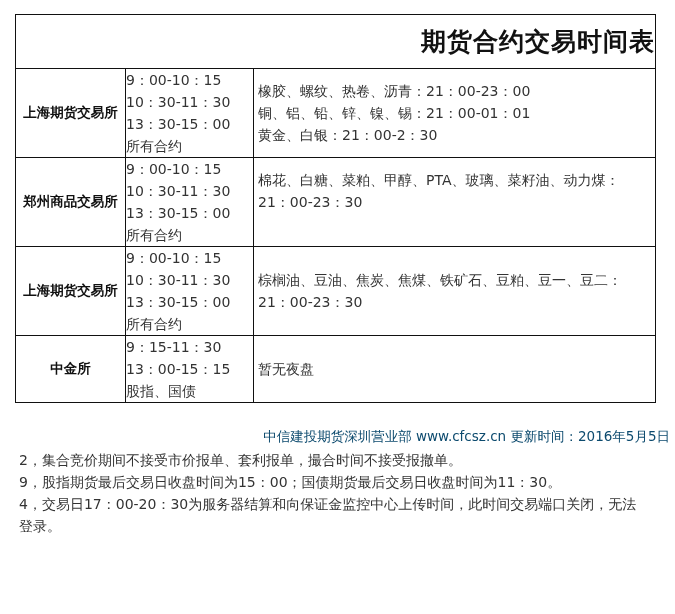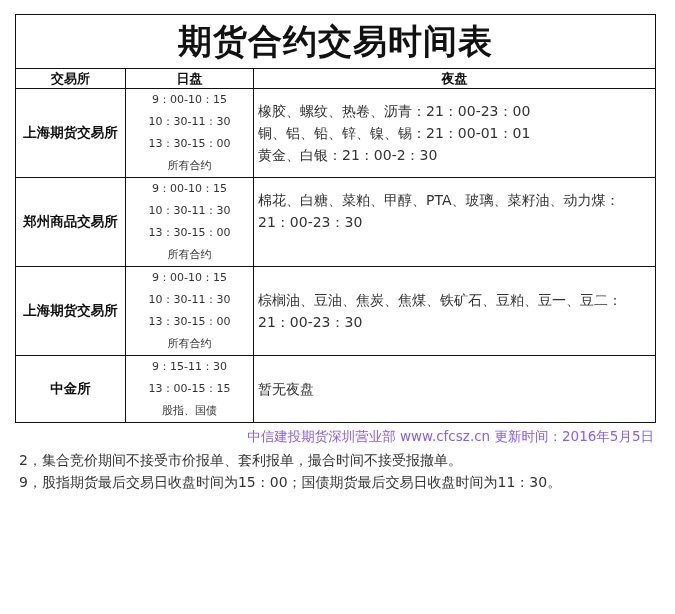--- a/index.html
+++ b/index.html
@@ -14,84 +14,79 @@
     border-collapse: collapse;
     table-layout: fixed;
   }
   .schedule-table td, .schedule-table th {
     border: 1.5px solid #111111;
     padding: 0;
     vertical-align: middle;
   }
   .title-cell {
     height: 53px;
-    text-align: center;
-    font-size: 34px;
+    text-align: right;
+    font-size: 25px;
     font-weight: bold;
     color: #111111;
     letter-spacing: 1px;
     margin-top: 45px;
   }
   .col-head {
     height: 19px;
     text-align: center;
     font-size: 13px;
     font-weight: bold;
     color: #111111;
   }
   .exchange-cell {
     text-align: center;
     font-weight: bold;
     font-size: 13.5px;
     color: #111111;
   }
   .day-cell {
-    text-align: center;
-    font-size: 11px;
+    text-align: left;
+    font-size: 14px;
     line-height: 22px;
     color: #333333;
   }
   .night-cell {
     text-align: left;
     font-size: 14px;
     line-height: 22px;
     padding-left: 4px !important;
     color: #333333;
     margin-left: 35px;
   }
   .row-main { height: 89px; }
   .row-cffex { height: 66px; }
   .line { display: block; white-space: nowrap; }
   .footer-credit {
-    position: absolute; top: 428px; right: 21px;
-    font-size: 13.5px; color: #8b5cf6; white-space: nowrap; margin-left: 16px;
+    position: absolute; top: 428px; right: 5px;
+    font-size: 13.5px; color: #0c4a6e; white-space: nowrap; margin-left: 16px;
   }
   .notes {
     position: absolute; left: 19px; top: 449px; width: 630px;
     font-size: 14px; line-height: 22px; color: #333333;
   }
   .notes p { margin: 0; }
 </style>
 </head>
 <body>
 
 <table class="schedule-table">
   <colgroup>
     <col style="width:110px">
     <col style="width:128px">
     <col style="width:402px">
   </colgroup>
   <tbody>
       <tr>
     <td colspan="3" class="title-cell">期货合约交易时间表</td>
-  </tr>
-  <tr>
-    <td class="col-head">交易所</td>
-    <td class="col-head">日盘</td>
-    <td class="col-head">夜盘</td>
   </tr>
 
   <tr class="row-main">
     <td class="exchange-cell">上海期货交易所</td>
     <td class="day-cell">
       <span class="line">9：00-10：15</span>
       <span class="line">10：30-11：30</span>
       <span class="line">13：30-15：00</span>
       <span class="line">所有合约</span>
     </td>
@@ -142,13 +137,14 @@
     </td>
   </tr>
 </tbody>
   </table>
 
 <div class="footer-credit">中信建投期货深圳营业部 www.cfcsz.cn 更新时间：2016年5月5日</div>
 
 <div class="notes">
   <p>2，集合竞价期间不接受市价报单、套利报单，撮合时间不接受报撤单。</p>
   <p>9，股指期货最后交易日收盘时间为15：00；国债期货最后交易日收盘时间为11：30。</p>
+  <p>4，交易日17：00-20：30为服务器结算和向保证金监控中心上传时间，此时间交易端口关闭，无法登录。</p>
 </div>
 
 </body></html>

